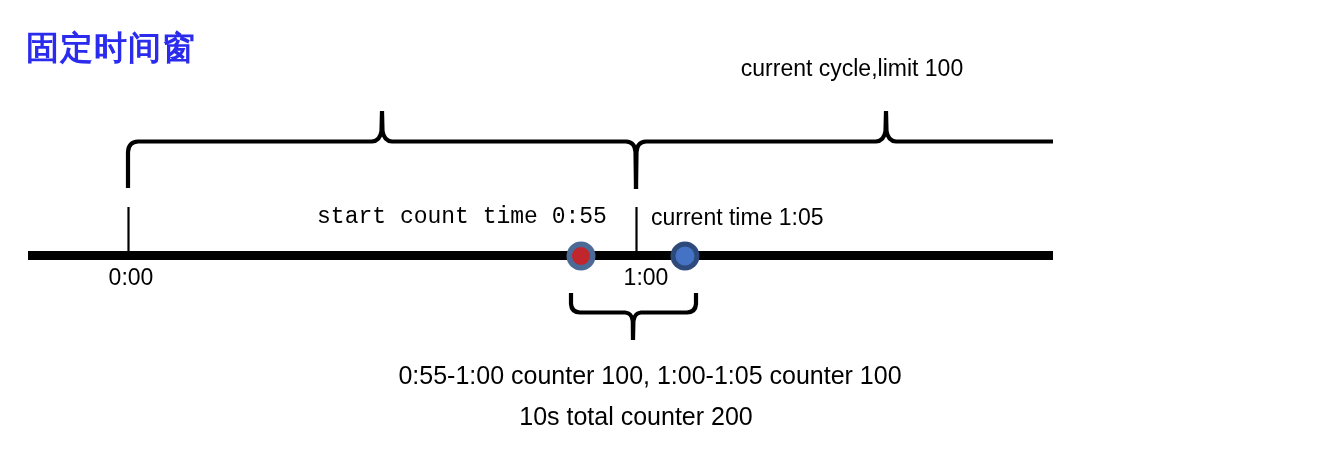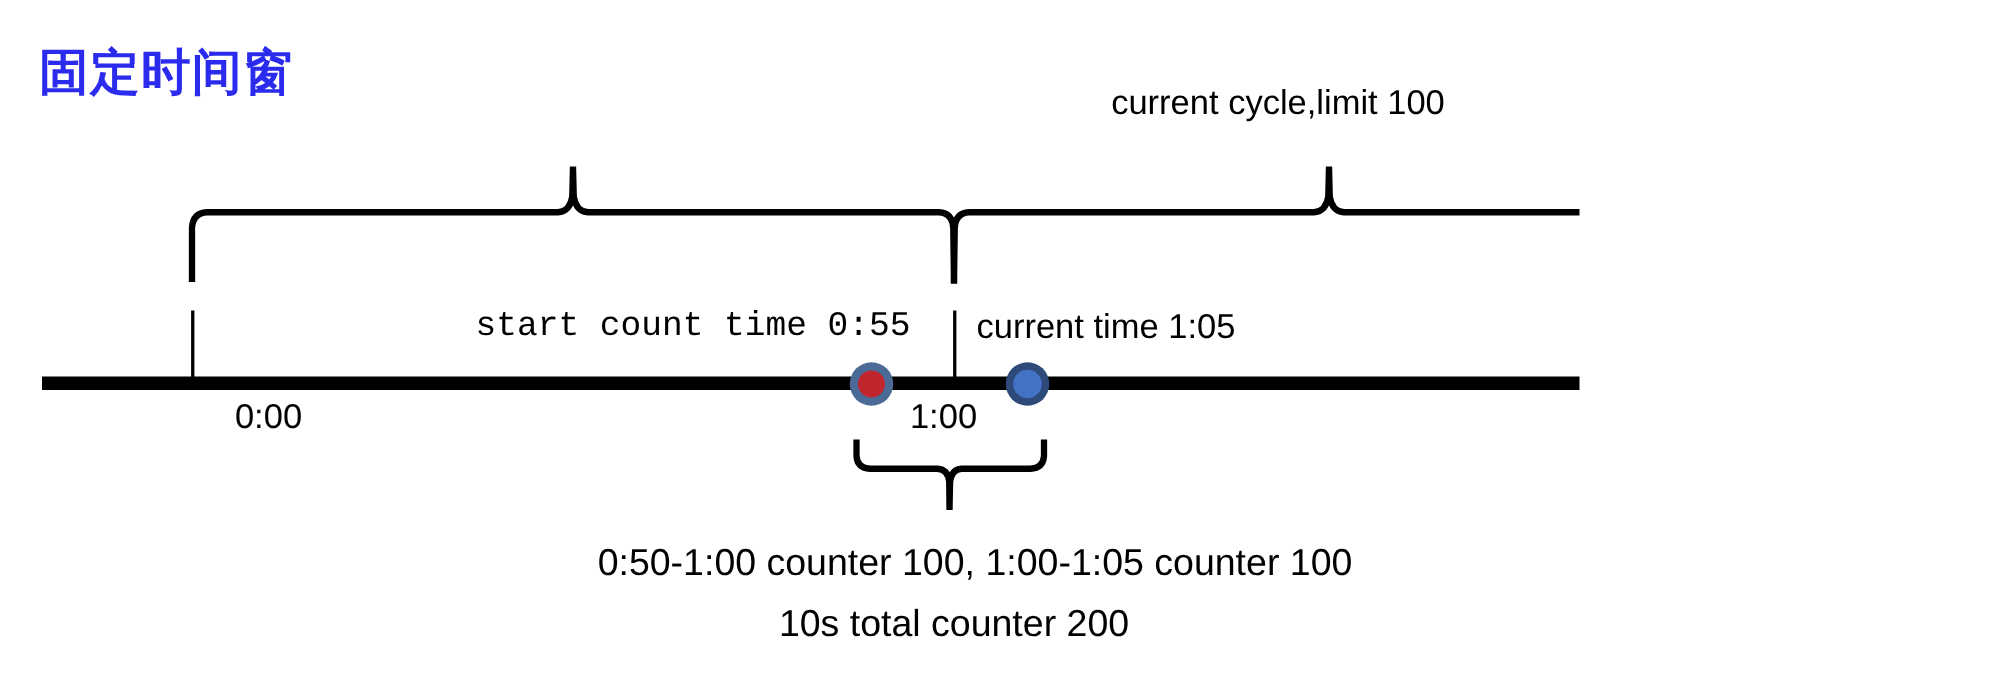--- a/index.html
+++ b/index.html
@@ -123,23 +123,23 @@
     </g>
   </svg>
 
 
   <div class="lbl lbl-center cycle-label" style="left:852px;">current cycle,limit 100</div>
 
   <div class="lbl lbl-center event-label" style="left:462px;font-family:Liberation Mono, monospace;">start count time 0:55</div>
 
   <div class="lbl event-label" style="left:651px;">current time 1:05</div>
 
-  <div class="lbl lbl-center tick-label" style="left:131px;margin-left:48px;">0:00</div>
+  <div class="lbl lbl-center tick-label" style="left:131px;">0:00</div>
 
-  <div class="lbl lbl-center tick-label" style="left:629px;">1:00</div>
+  <div class="lbl lbl-center tick-label" style="left:646px;">1:00</div>
 
   <div class="lbl lbl-center tick-label" style="left:1145px;">2:00</div>
 
-  <div class="lbl lbl-center foot-label" style="left:650px; top:363px;">0:50-1:00 counter 100, 1:00-1:05 counter 100</div>
+  <div class="lbl lbl-center foot-label" style="left:650px; top:363px;">0:55-1:00 counter 100, 1:00-1:05 counter 100</div>
 
   <div class="lbl lbl-center foot-label" style="left:636px; top:404px;text-align:right;">10s total counter 200</div>
 
 </div>
 
 </body></html>

